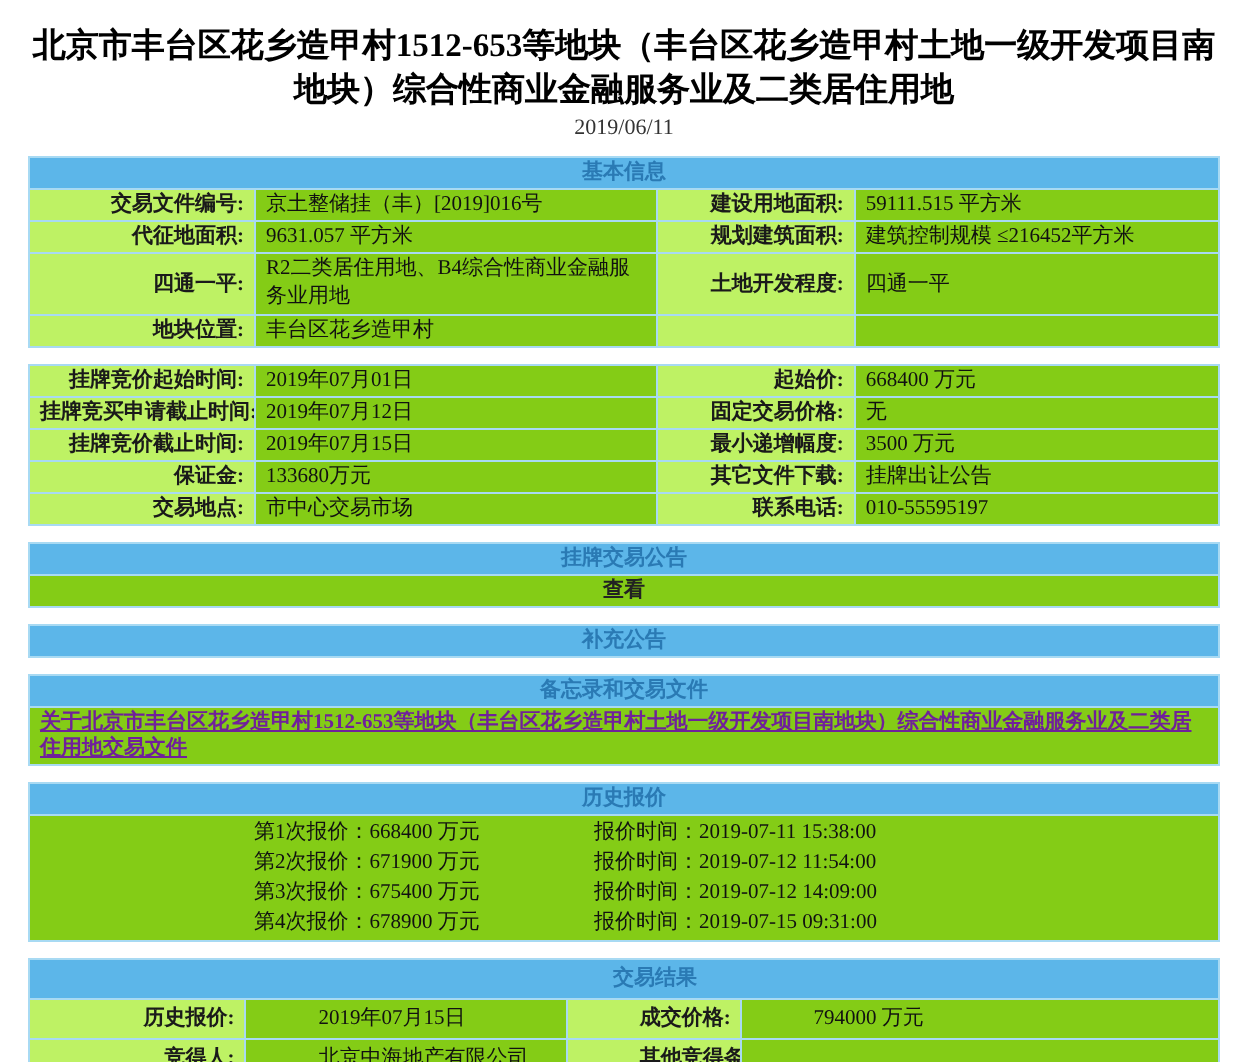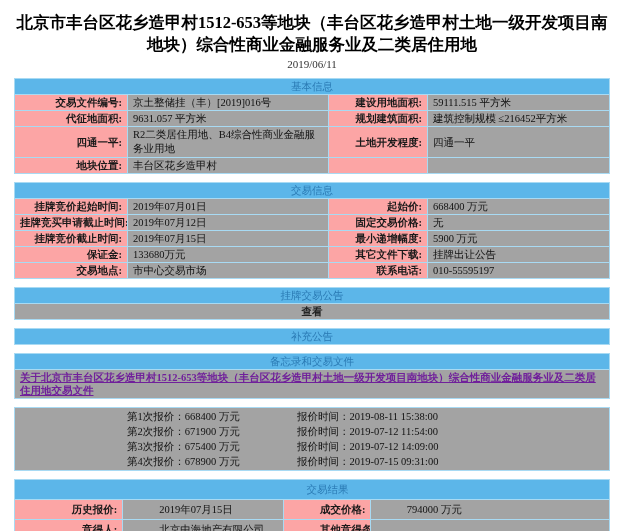--- a/index.html
+++ b/index.html
@@ -22,29 +22,29 @@
     width:596px;margin:0 auto 8px auto;
     border-collapse:collapse;table-layout:fixed;
   }
   table.sec td{
     border:1px solid #a8daf3;
     font-size:10.5px;line-height:13px;
     padding:1px 5px;height:13px;
     overflow:hidden;
   }
   td.hdr{
-    background:#5cb6e9;color:#2a7ab4;font-weight:normal;
+    background:#5cb6e9;color:#2a7ab4;font-weight:bold;
     text-align:center;height:13px;font-size:10.5px;
     border:1px solid #8ecdf0;
   }
   td.lbl{
-    background:#fca5a5;font-weight:bold;text-align:right;
+    background:#bef264;font-weight:bold;text-align:right;
     color:#1a1a1a;white-space:nowrap;
   }
-  td.val{background:#a3a3a3;text-align:left;}
+  td.val{background:#84cc16;text-align:left;}
   td.center-cell{text-align:center;font-weight:bold;margin-top:32px;}
   .t-gap-sm{margin-bottom:4px;}
   .t-gap-xs{margin-bottom:3px;}
   td.link-cell{
     text-align:left;font-weight:bold;line-height:21px;
     padding:2px 4px;
   }
   .doc-link{
     color:#70209b;text-decoration:underline;cursor:pointer;
   }
@@ -102,40 +102,37 @@
     </table>
 
   <table class="sec">
     <colgroup>
         <col style="width:19%">
         <col style="width:33.8%">
         <col style="width:16.6%">
         <col style="width:30.6%">
       </colgroup>
     <tbody>
-        <tr>
-      <td class="hdr" colspan="4">交易信息</td>
-    </tr>
     <tr>
       <td class="lbl">挂牌竞价起始时间:</td>
       <td class="val">2019年07月01日</td>
       <td class="lbl">起始价:</td>
       <td class="val">668400 万元</td>
     </tr>
     <tr>
       <td class="lbl">挂牌竞买申请截止时间:</td>
       <td class="val">2019年07月12日</td>
       <td class="lbl">固定交易价格:</td>
       <td class="val">无</td>
     </tr>
     <tr>
       <td class="lbl">挂牌竞价截止时间:</td>
       <td class="val">2019年07月15日</td>
       <td class="lbl">最小递增幅度:</td>
-      <td class="val">5900 万元</td>
+      <td class="val">3500 万元</td>
     </tr>
     <tr>
       <td class="lbl">保证金:</td>
       <td class="val">133680万元</td>
       <td class="lbl">其它文件下载:</td>
       <td class="val">挂牌出让公告</td>
     </tr>
     <tr>
       <td class="lbl">交易地点:</td>
       <td class="val">市中心交易市场</td>
@@ -174,24 +171,27 @@
     <tr>
       <td class="val link-cell">
         <span class="doc-link">关于北京市丰台区花乡造甲村1512-653等地块（丰台区花乡造甲村土地一级开发项目南地块）综合性商业金融服务业及二类居住用地交易文件</span>
       </td>
     </tr>
   </tbody>
     </table>
 
   <table class="sec t-gap-sm">
     <tbody>
+        <tr>
+      <td class="hdr">历史报价</td>
+    </tr>
     <tr>
       <td class="val history-cell">
         <div class="bid-line">
-          <span class="bid-left"><span>第1次报价：</span><span>668400 万元</span></span><span class="bid-right"><span>报价时间：</span><span>2019-08-11 15:38:00</span></span>
+          <span class="bid-left"><span>第1次报价：</span><span>668400 万元</span></span><span class="bid-right"><span>报价时间：</span><span>2019-07-11 15:38:00</span></span>
         </div>
         <div class="bid-line">
           <span class="bid-left"><span>第2次报价：</span><span>671900 万元</span></span><span class="bid-right"><span>报价时间：</span><span>2019-07-12 11:54:00</span></span>
         </div>
         <div class="bid-line">
           <span class="bid-left"><span>第3次报价：</span><span>675400 万元</span></span><span class="bid-right"><span>报价时间：</span><span>2019-07-12 14:09:00</span></span>
         </div>
         <div class="bid-line">
           <span class="bid-left"><span>第4次报价：</span><span>678900 万元</span></span><span class="bid-right"><span>报价时间：</span><span>2019-07-15 09:31:00</span></span>
         </div>

